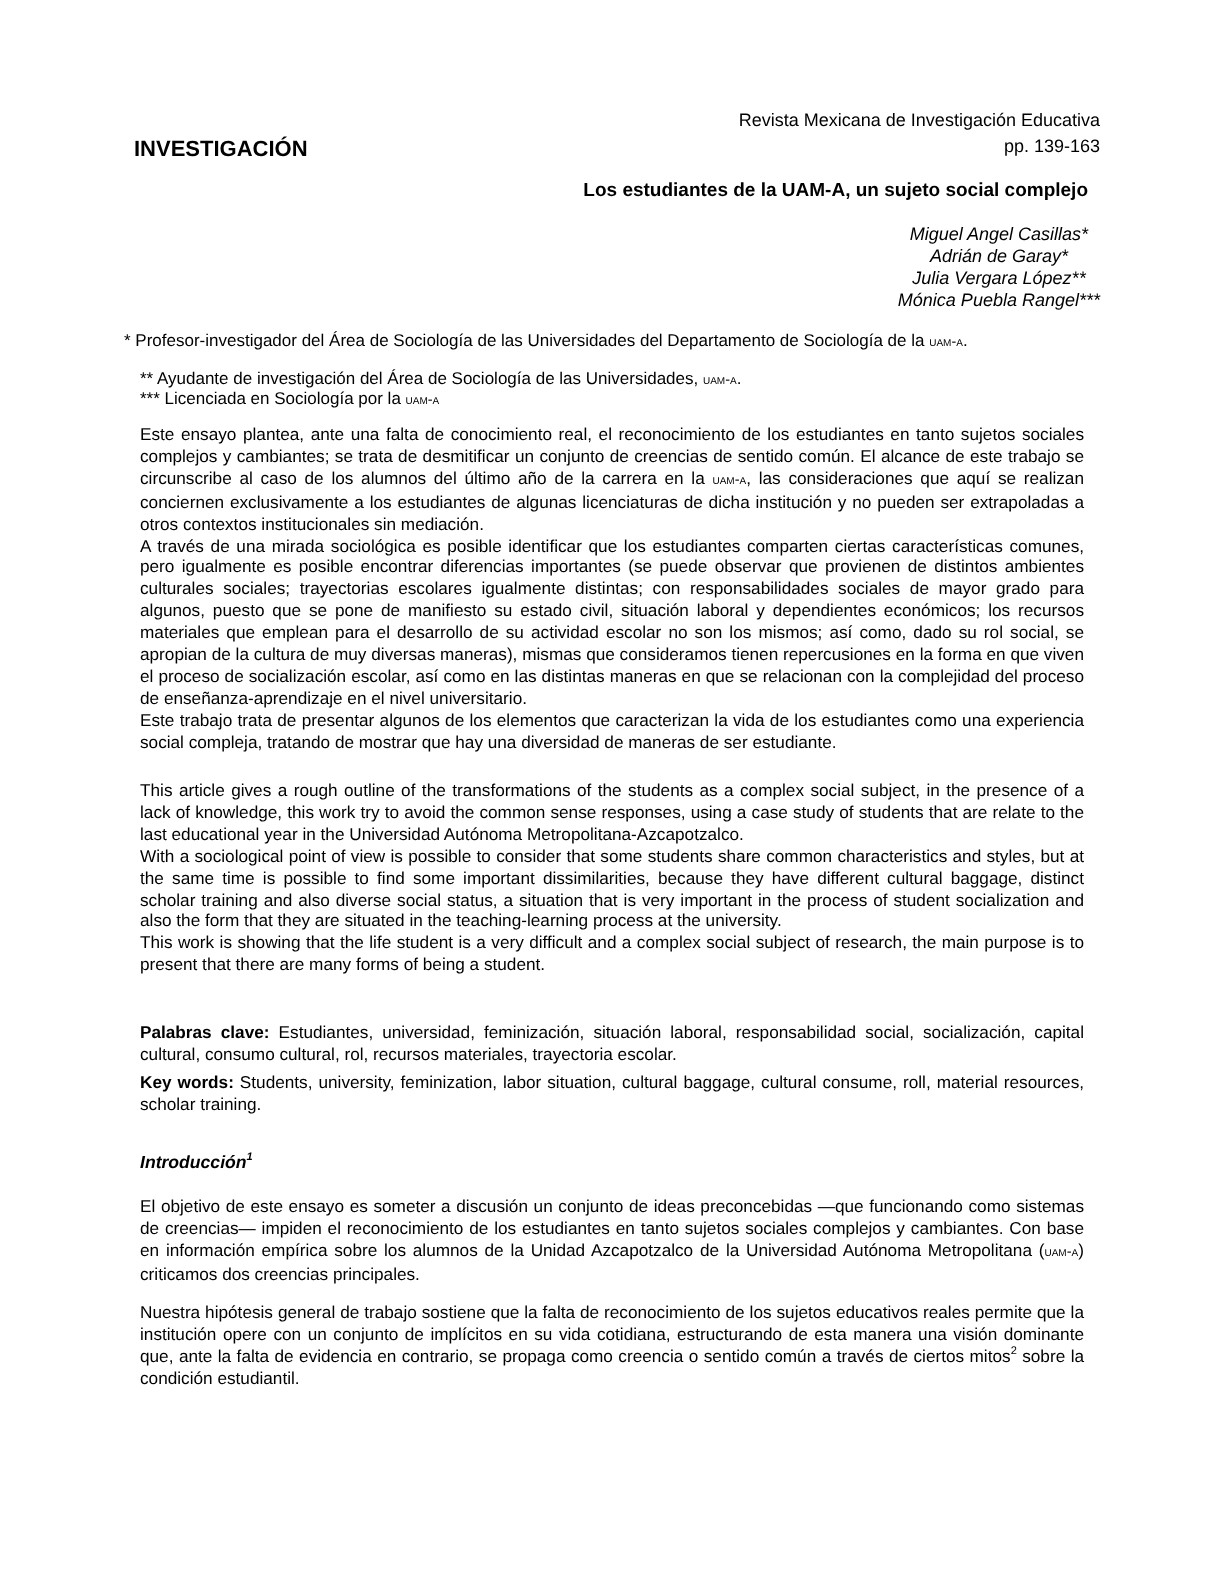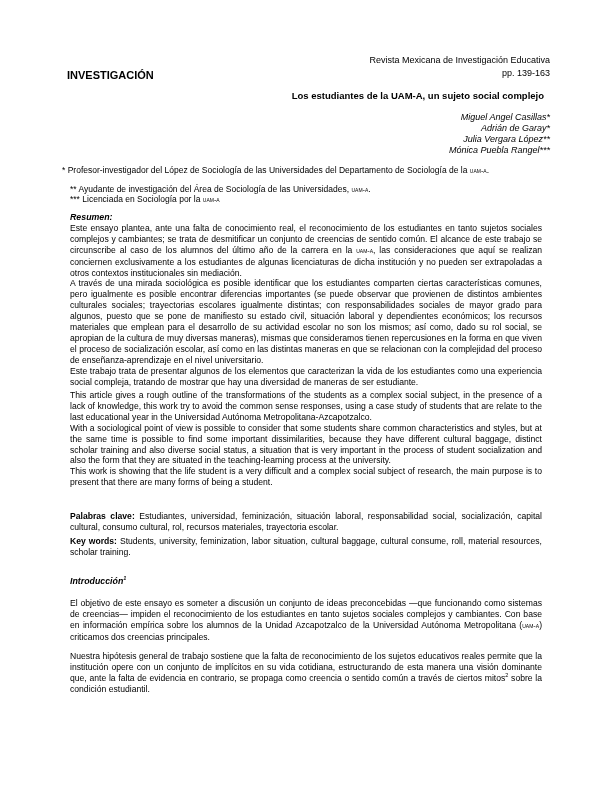--- a/index.html
+++ b/index.html
@@ -5,21 +5,21 @@
   html, body { margin: 0; padding: 0; background: #ffffff; }
   body {
     width: 612px; height: 792px; position: relative; overflow: hidden;
     font-family: "Liberation Sans", sans-serif; color: #000;
   }
   .abs { position: absolute; }
   .sc { font-variant: small-caps; font-size: 0.85em; text-transform: lowercase; }
   .header-right { right: 62px; text-align: right; font-size: 9px; line-height: 12.5px; }
   .section-label { left: 67px; top: 69px; font-size: 11px; font-weight: bold; }
   .title { right: 68px; top: 90px; font-size: 9.5px; font-weight: bold; }
-  .authors { right: 62px; top: 112px; text-align: right; font-size: 9px; font-style: italic; line-height: 11px; }
+  .authors { right: 62px; top: 112px; text-align: center; font-size: 9px; font-style: italic; line-height: 11px; }
   .fn { left: 70px; font-size: 8.5px; line-height: 10.5px; }
   .block { left: 70px; width: 472px; font-size: 8.6px; line-height: 10.9px; text-align: justify; }
   .block p { margin: 0; }
   .hd { font-weight: bold; font-style: italic; font-size: 8.8px; }
   .kw-label { font-weight: bold; }
   sup { font-size: 5.5px; vertical-align: 4px; line-height: 0; }
 </style>
 </head>
 <body>
 
@@ -33,31 +33,30 @@
 <div class="abs title">Los estudiantes de la UAM-A, un sujeto social complejo</div>
 
 <div class="abs authors">
   <div>Miguel Angel Casillas*</div>
   <div>Adrián de Garay*</div>
   <div>Julia Vergara López**</div>
   <div>Mónica Puebla Rangel***</div>
 </div>
 
 <div class="abs fn" style="top:165px; left:62px;">
-  <span>* Profesor-investigador del López de Sociología de las Universidades del Departamento de Sociología de la </span><span class="sc">UAM-A</span><span>.</span>
+  <span>* Profesor-investigador del Área de Sociología de las Universidades del Departamento de Sociología de la </span><span class="sc">UAM-A</span><span>.</span>
 </div>
 <div class="abs fn" style="top:184px;">
   <span>** Ayudante de investigación del Área de Sociología de las Universidades, </span><span class="sc">UAM-A</span><span>.</span>
 </div>
 <div class="abs fn" style="top:194px;">
   <span>*** Licenciada en Sociología por la </span><span class="sc">UAM-A</span>
 </div>
 
 <div class="abs block" style="top:212px;">
-  <p class="hd">Resumen:</p>
   <p><span>Este ensayo plantea, ante una falta de conocimiento real, el reconocimiento de los estudiantes en tanto sujetos sociales complejos y cambiantes; se trata de desmitificar un conjunto de creencias de sentido común. El alcance de este trabajo se circunscribe al caso de los alumnos del último año de la carrera en la </span><span class="sc">UAM-A</span><span>, las consideraciones que aquí se realizan conciernen exclusivamente a los estudiantes de algunas licenciaturas de dicha institución y no pueden ser extrapoladas a otros contextos institucionales sin mediación.</span></p>
   <p>A través de una mirada sociológica es posible identificar que los estudiantes comparten ciertas características comunes, pero igualmente es posible encontrar diferencias importantes (se puede observar que provienen de distintos ambientes culturales sociales; trayectorias escolares igualmente distintas; con responsabilidades sociales de mayor grado para algunos, puesto que se pone de manifiesto su estado civil, situación laboral y dependientes económicos; los recursos materiales que emplean para el desarrollo de su actividad escolar no son los mismos; así como, dado su rol social, se apropian de la cultura de muy diversas maneras), mismas que consideramos tienen repercusiones en la forma en que viven el proceso de socialización escolar, así como en las distintas maneras en que se relacionan con la complejidad del proceso de enseñanza-aprendizaje en el nivel universitario.</p>
   <p>Este trabajo trata de presentar algunos de los elementos que caracterizan la vida de los estudiantes como una experiencia social compleja, tratando de mostrar que hay una diversidad de maneras de ser estudiante.</p>
 </div>
 
 <div class="abs block" style="top:390px;">
   <p>This article gives a rough outline of the transformations of the students as a complex social subject, in the presence of a lack of knowledge, this work try to avoid the common sense responses, using a case study of students that are relate to the last educational year in the Universidad Autónoma Metropolitana-Azcapotzalco.</p>
   <p>With a sociological point of view is possible to consider that some students share common characteristics and styles, but at the same time is possible to find some important dissimilarities, because they have different cultural baggage, distinct scholar training and also diverse social status, a situation that is very important in the process of student socialization and also the form that they are situated in the teaching-learning process at the university.</p>
   <p>This work is showing that the life student is a very difficult and a complex social subject of research, the main purpose is to present that there are many forms of being a student.</p>
 </div>

